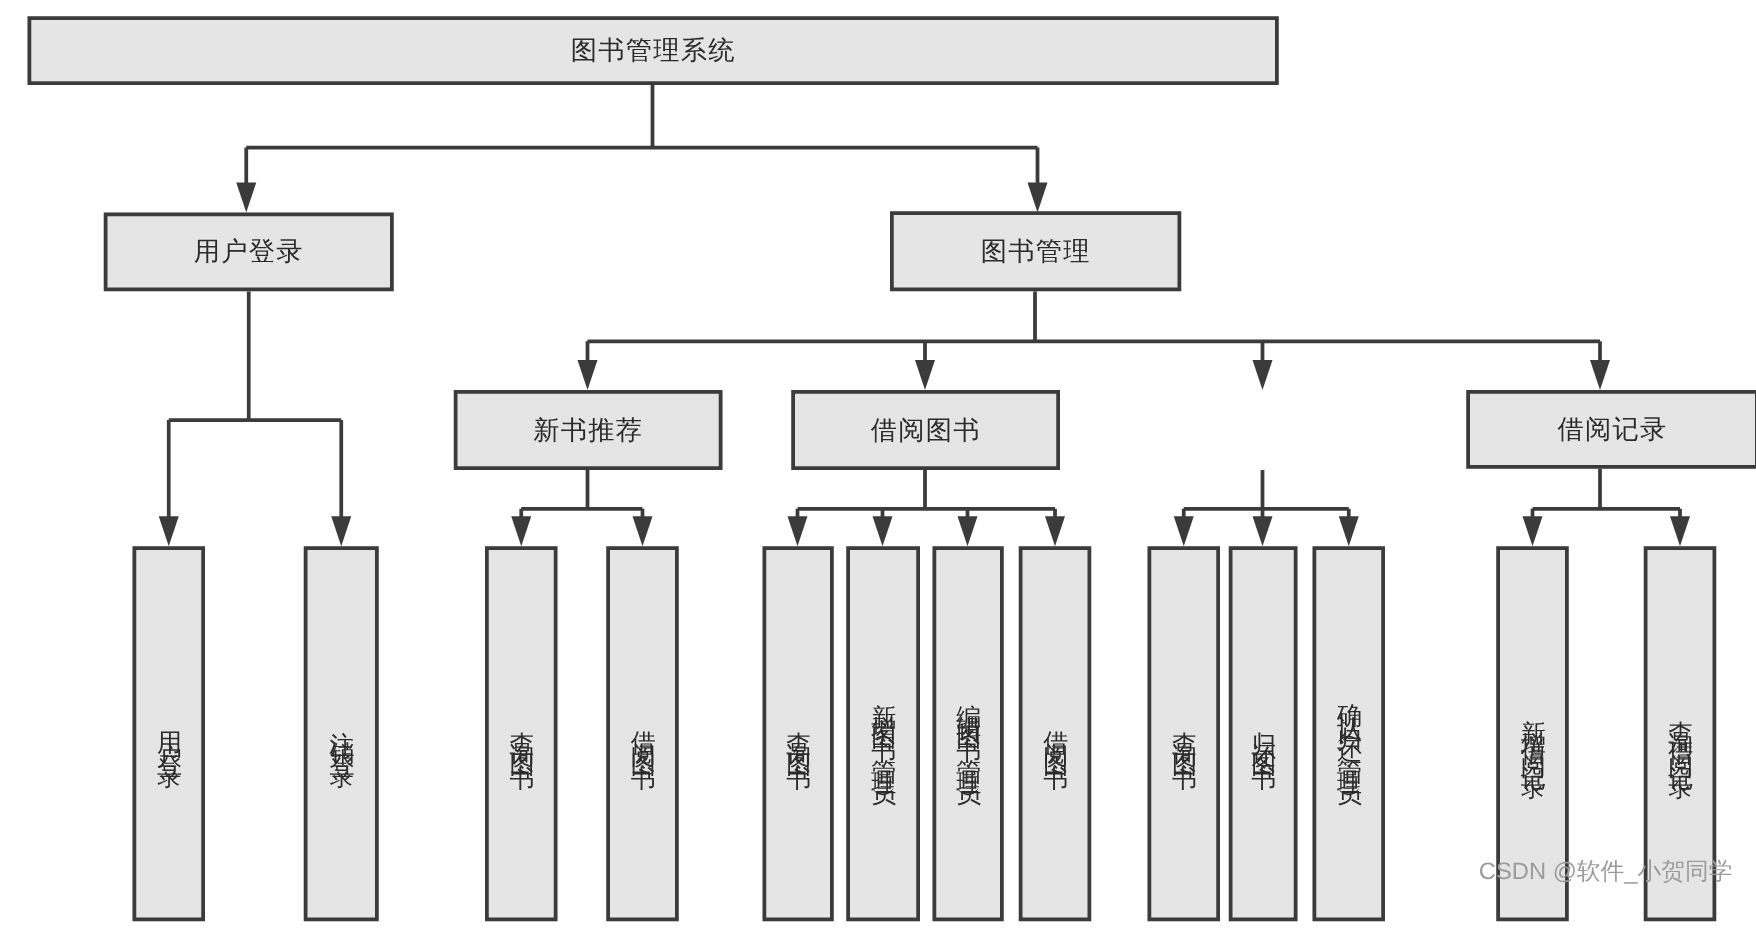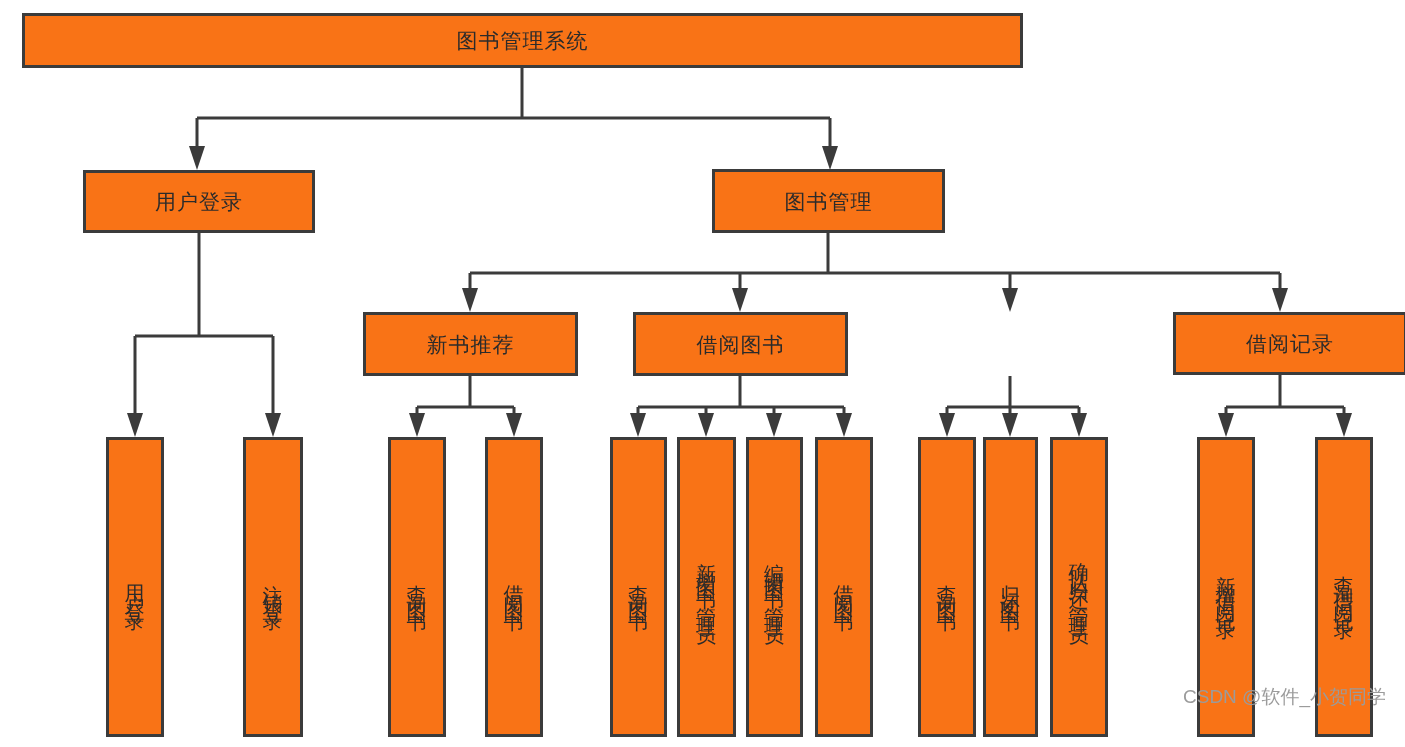--- a/index.html
+++ b/index.html
@@ -19,21 +19,21 @@
     position: absolute;
     left: 0;
     top: 0;
     width: 1405px;
     height: 747px;
     pointer-events: none;
   }
   .node {
     position: absolute;
     box-sizing: border-box;
-    background: #f97316;
+    background: #e5e5e5;
     border: 3px solid #3b3b3b;
     color: #2b2b2b;
     display: flex;
     align-items: center;
     justify-content: center;
     text-align: center;
   }
   .hbox {
     font-size: 21px;
     letter-spacing: 1px;

